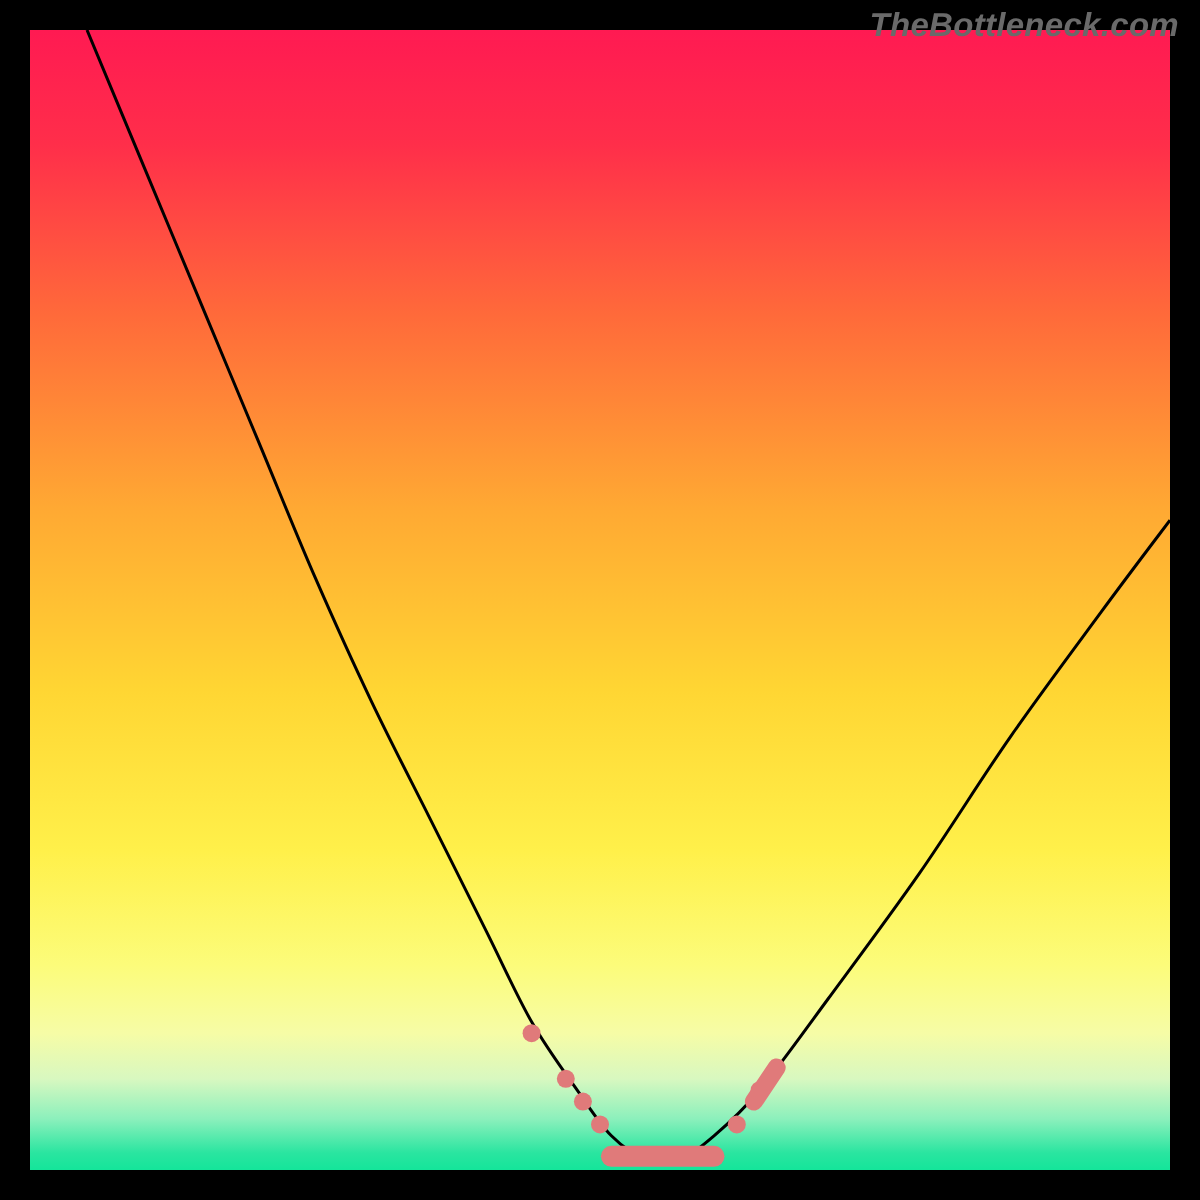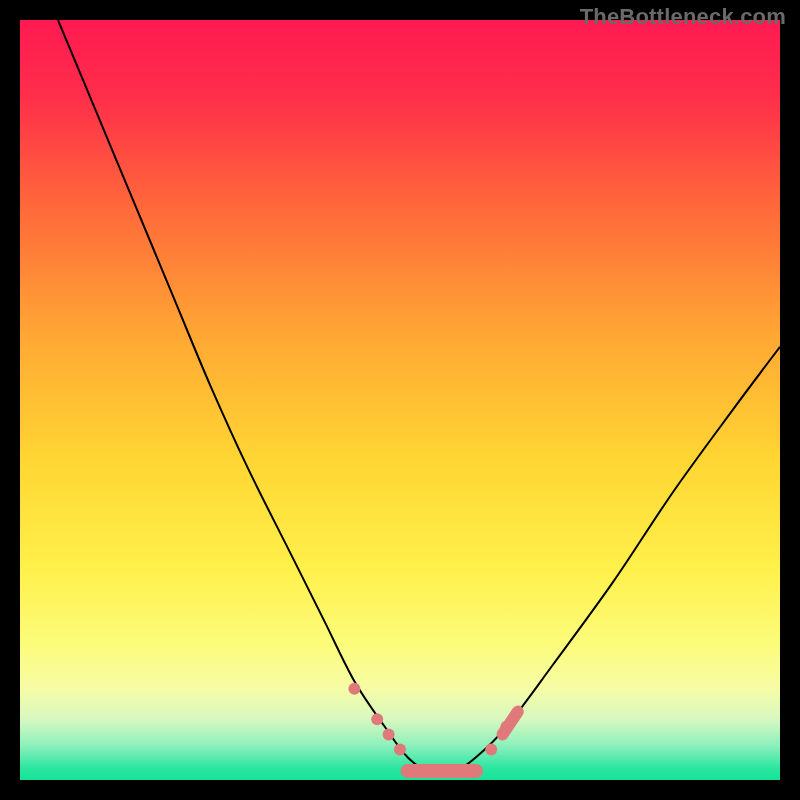--- a/index.html
+++ b/index.html
@@ -19,20 +19,21 @@
 .watermark {
   position: absolute;
   top: 4px;
   right: 14px;
   font-family: Arial, Helvetica, sans-serif;
   font-size: 22px;
   font-weight: 600;
   color: #6a6a6a;
   letter-spacing: 0.2px;
   z-index: 10;
+  font-style: italic;
 }
 .plot {
   position: absolute;
   left: 20px;
   top: 20px;
   width: 760px;
   height: 760px;
 }
 svg {
   display: block;

